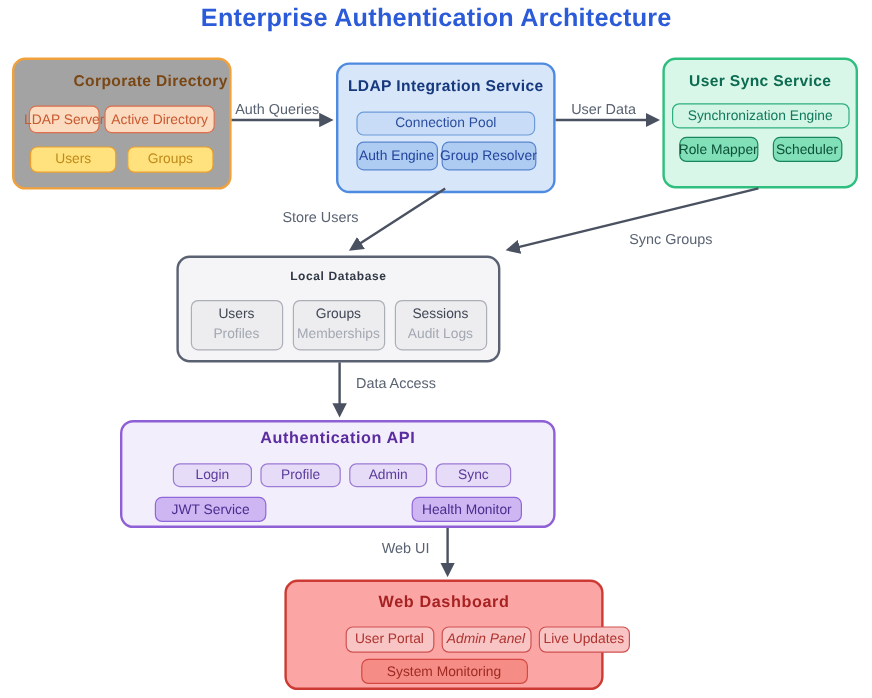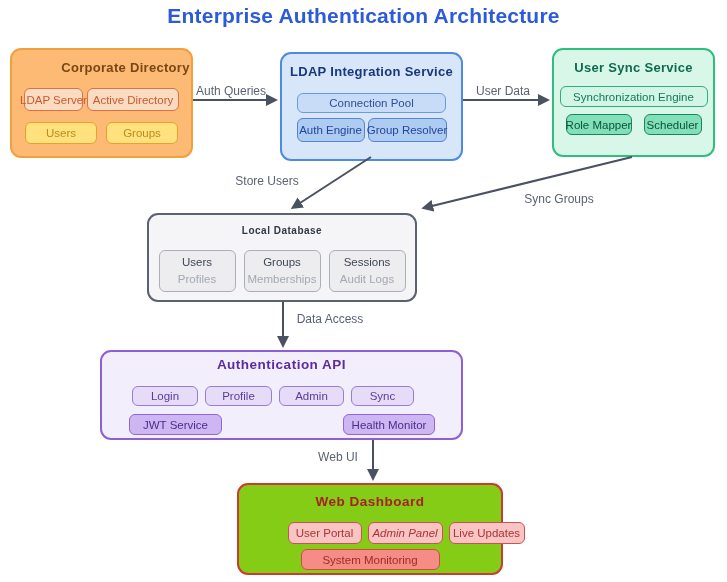--- a/index.html
+++ b/index.html
@@ -12,21 +12,21 @@
     font-size:21px; font-weight:bold; color:#2B5BD9; letter-spacing:0.2px;
   }
   .group { position:absolute; border-radius:11px; box-sizing:border-box; }
   .group-title { text-align:center; font-weight:bold; font-size:13px; padding-top:10px; letter-spacing:0.3px; }
   .row { position:absolute; left:0; width:100%; display:flex; justify-content:center; }
   .item {
     box-sizing:border-box; display:flex; flex-direction:column; align-items:center;
     justify-content:center; border-radius:6px; font-size:11.5px; white-space:nowrap;
   }
   
-  #g-corp { left:10px; top:48px; width:183px; height:110px; background:#fdba74; border:2px solid #F0A13C;padding-left:48px; }
+  #g-corp { left:10px; top:48px; width:183px; height:110px; background:#a3a3a3; border:2px solid #F0A13C;padding-left:48px; }
   #g-corp .group-title { color:#7A4714; }
   #g-corp .row1 { top:38px; gap:4px; }
   #g-corp .row2 { top:72px; gap:9px; }
   .corp-hi { background:#FBDCC0; border:1.5px solid #DD6F4E; color:#C95931; height:23px; }
   .corp-lo { background:#FFE27D; border:1.5px solid #EC9E2E; color:#BF8A1B; height:22px; width:72px; }
   .w-ldapserver { width:59px; } .w-ad { width:92px; }
   
   #g-ldap { left:280px; top:52px; width:183px; height:109px; background:#D8E6FA; border:2px solid #4E8AE0; }
   #g-ldap .group-title { color:#16387D; }
   #g-ldap .rowA { top:39px; }
@@ -44,28 +44,28 @@
   .w-rolemapper { width:66px; } .w-scheduler { width:58px; }
   
   #g-db { left:147px; top:213px; width:270px; height:89px; background:#F5F5F7; border:2px solid #5A6272; }
   #g-db .group-title { color:#313845; font-size:10px; letter-spacing:0.5px; }
   #g-db .rowA { top:35px; gap:8px; }
   .db-item { background:#EDEDEF; border:1.5px solid #ABAFB7; width:77px; height:42px; line-height:1.45; }
   .db-line1 { color:#3F4654; } .db-line2 { color:#A3A8B2; }
   
   #g-api { left:100px; top:350px; width:363px; height:90px; background:#F3EEFC; border:2px solid #8F5FD6; }
   #g-api .group-title { color:#5A2CA0; font-size:13.5px; padding-top:5px; letter-spacing:0.5px; }
-  #g-api .row1 { top:34px; justify-content:flex-start; padding-left:30px; gap:7px; box-sizing:border-box; }
+  #g-api .row1 { top:34px; justify-content:flex-start; padding-left:42px; gap:7px; box-sizing:border-box; }
   #g-api .row2 { top:62px; justify-content:space-between; padding:0 26px 0 27px; box-sizing:border-box; }
   .api-sub { background:#E6DCF8; border:1.5px solid #9B7BD4; color:#5B3A9B; height:20px; }
   .api-svc { background:#CDB6F2; border:1.5px solid #9166D9; color:#4B2C8F; height:21px; }
   .w-login{width:66px;} .w-profile{width:67px;} .w-admin{width:65px;} .w-sync{width:63px;}
   .w-jwt{width:93px;} .w-health{width:92px;}
   
-  #g-web { left:237px; top:483px; width:266px; height:92px; background:#84cc16; border:2px solid #CC3A33; }
+  #g-web { left:237px; top:483px; width:266px; height:92px; background:#fca5a5; border:2px solid #CC3A33; }
   #g-web .group-title { color:#A62222; font-size:13.5px; padding-top:9px; letter-spacing:0.5px; }
   #g-web .row1 { top:37px; gap:6px;padding-left:36px; }
   #g-web .row2 { top:64px; }
   .web-sub { background:#F8C4C4; border:1.5px solid #D05050; color:#AE3430; height:22px; }
   .web-mon { background:#F58C85; border:1.5px solid #D44A42; color:#9E2B24; height:21px; width:139px; }
   .w-portal{width:74px;} .w-adminp{width:75px;font-style:italic;} .w-live{width:76px;}
   
   .edges { position:absolute; left:0; top:0; pointer-events:none; }
   .edge-label {
     position:absolute; font-size:12px; color:#5A6372;

